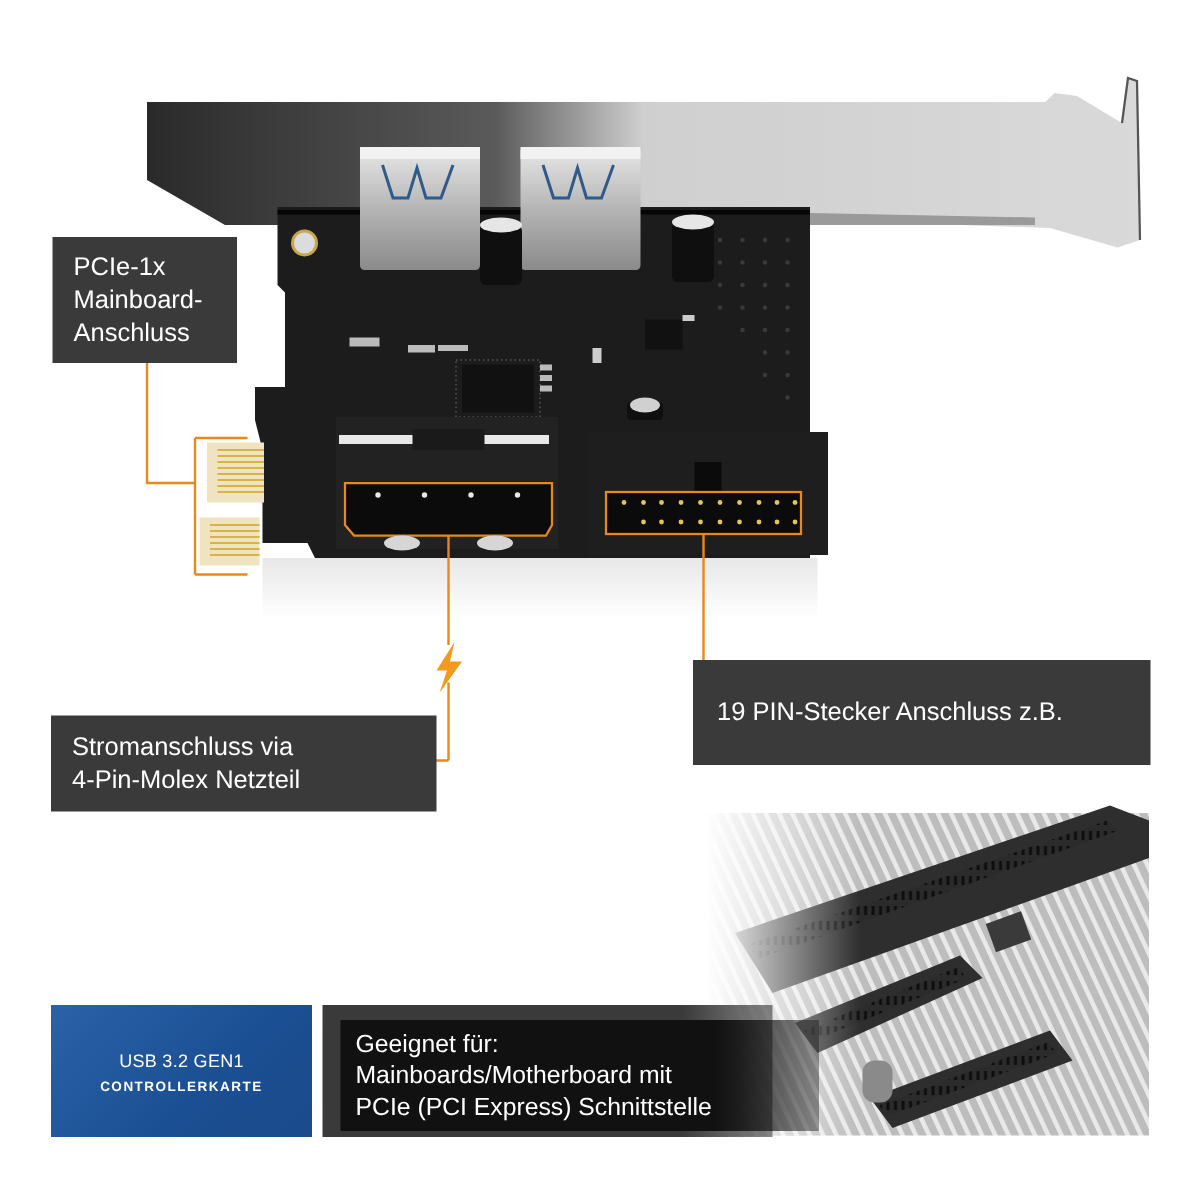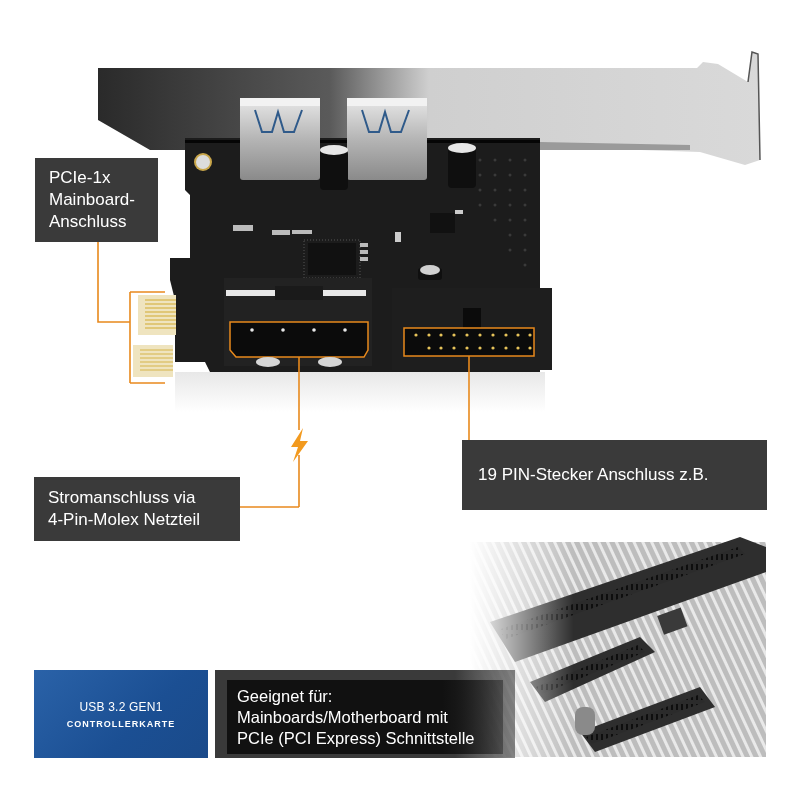--- a/index.html
+++ b/index.html
@@ -15,21 +15,21 @@
       color: #ffffff;
       font-family: "Liberation Sans", sans-serif;
       font-size: 17px;
       line-height: 22px;
       padding: 0 14px;
       display: flex; flex-direction: column; justify-content: center;
     }
     .callout span { display: block; white-space: nowrap; }
 
     #callout-pcie { left: 35px; top: 158px; width: 123px; height: 84px; padding-left: 14px; }
-    #callout-power { left: 34px; top: 477px; width: 206px; height: 64px; }
+    #callout-power { left: 34px; top: 477px; width: 257px; height: 64px; }
     #callout-pin { left: 462px; top: 440px; width: 305px; height: 70px; padding-left: 16px; }
 
     
     #logo-box {
       position: absolute; left: 34px; top: 604px; width: 174px; height: 60px;
       background: #3b3b3b;
     }
     #logo-box svg { position: absolute; left: 14px; top: 8px; }
 
     
@@ -42,21 +42,21 @@
     #product-box .l1 { font-size: 12px; font-weight: normal; line-height: 19px; letter-spacing: 0.2px; }
     #product-box .l2 { font-size: 16px; font-weight: bold; line-height: 19px; }
     #product-box .l3 { font-size: 9px; font-weight: bold; letter-spacing: 1px; line-height: 13px; margin-top: 1px; }
 
     
     #suit-box {
       position: absolute; left: 215px; top: 670px; width: 300px; height: 88px;
       background: linear-gradient(90deg, #3a3a3a 0%, #3a3a3a 80%, rgba(58,58,58,0.6) 100%);
     }
     #suit-inner {
-      position: absolute; left: 12px; top: 10px; width: 276px; height: 74px;
+      position: absolute; left: 12px; top: 10px; width: 319px; height: 74px;
       background: linear-gradient(90deg, #111111 0%, #111111 78%, rgba(17,17,17,0.4) 100%);
       color: #fff; font-size: 16.5px; line-height: 21px;
       display: flex; flex-direction: column; justify-content: center;
       padding-left: 10px;
     }
     #suit-inner span { white-space: nowrap; display: block; }
   </style>
 </head>
 <body>
 

